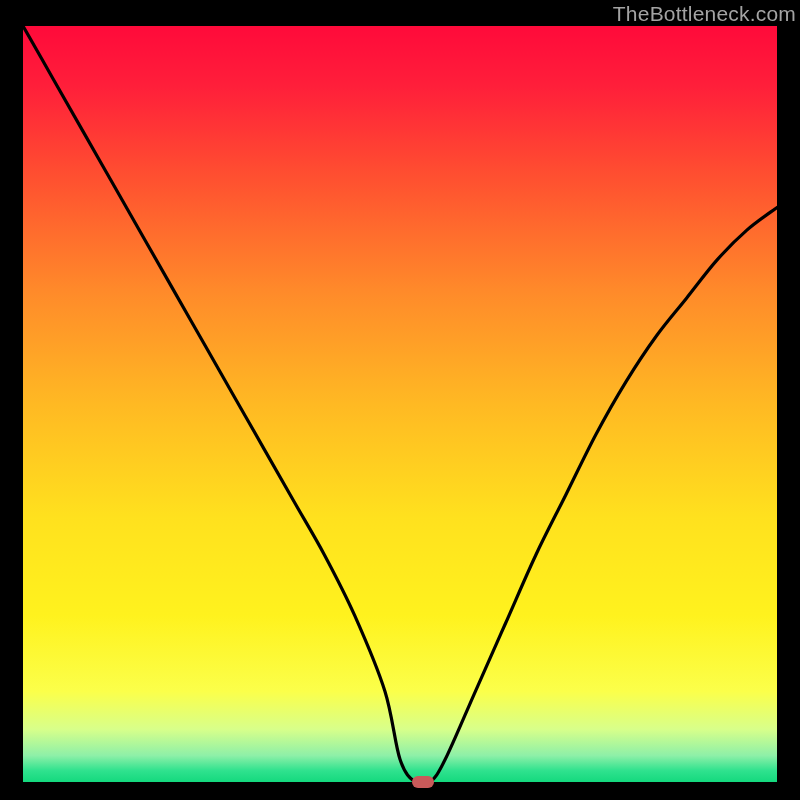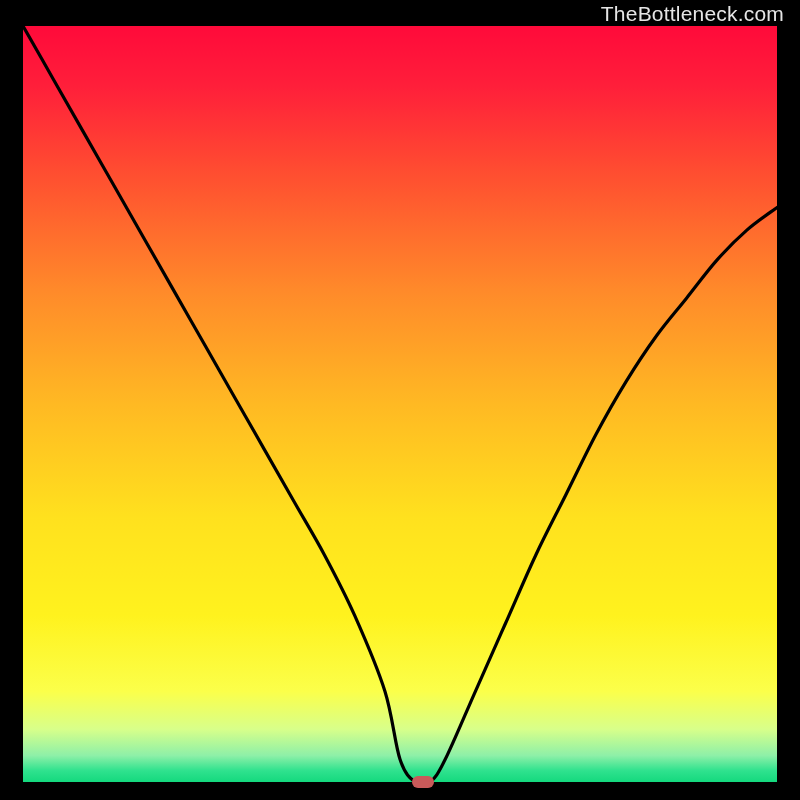--- a/index.html
+++ b/index.html
@@ -12,22 +12,22 @@
   }
   .container {
     position: relative;
     width: 800px;
     height: 800px;
     background: #000;
   }
   .watermark {
     position: absolute;
     top: 2px;
-    right: 16px;
-    color: #e5e5e5;
+    right: 4px;
+    color: #a3a3a3;
     font-size: 21px;
     font-weight: 500;
     letter-spacing: 0.2px;
     z-index: 10;
   }
   .plot {
     position: absolute;
     left: 23px;
     top: 26px;
     width: 754px;

